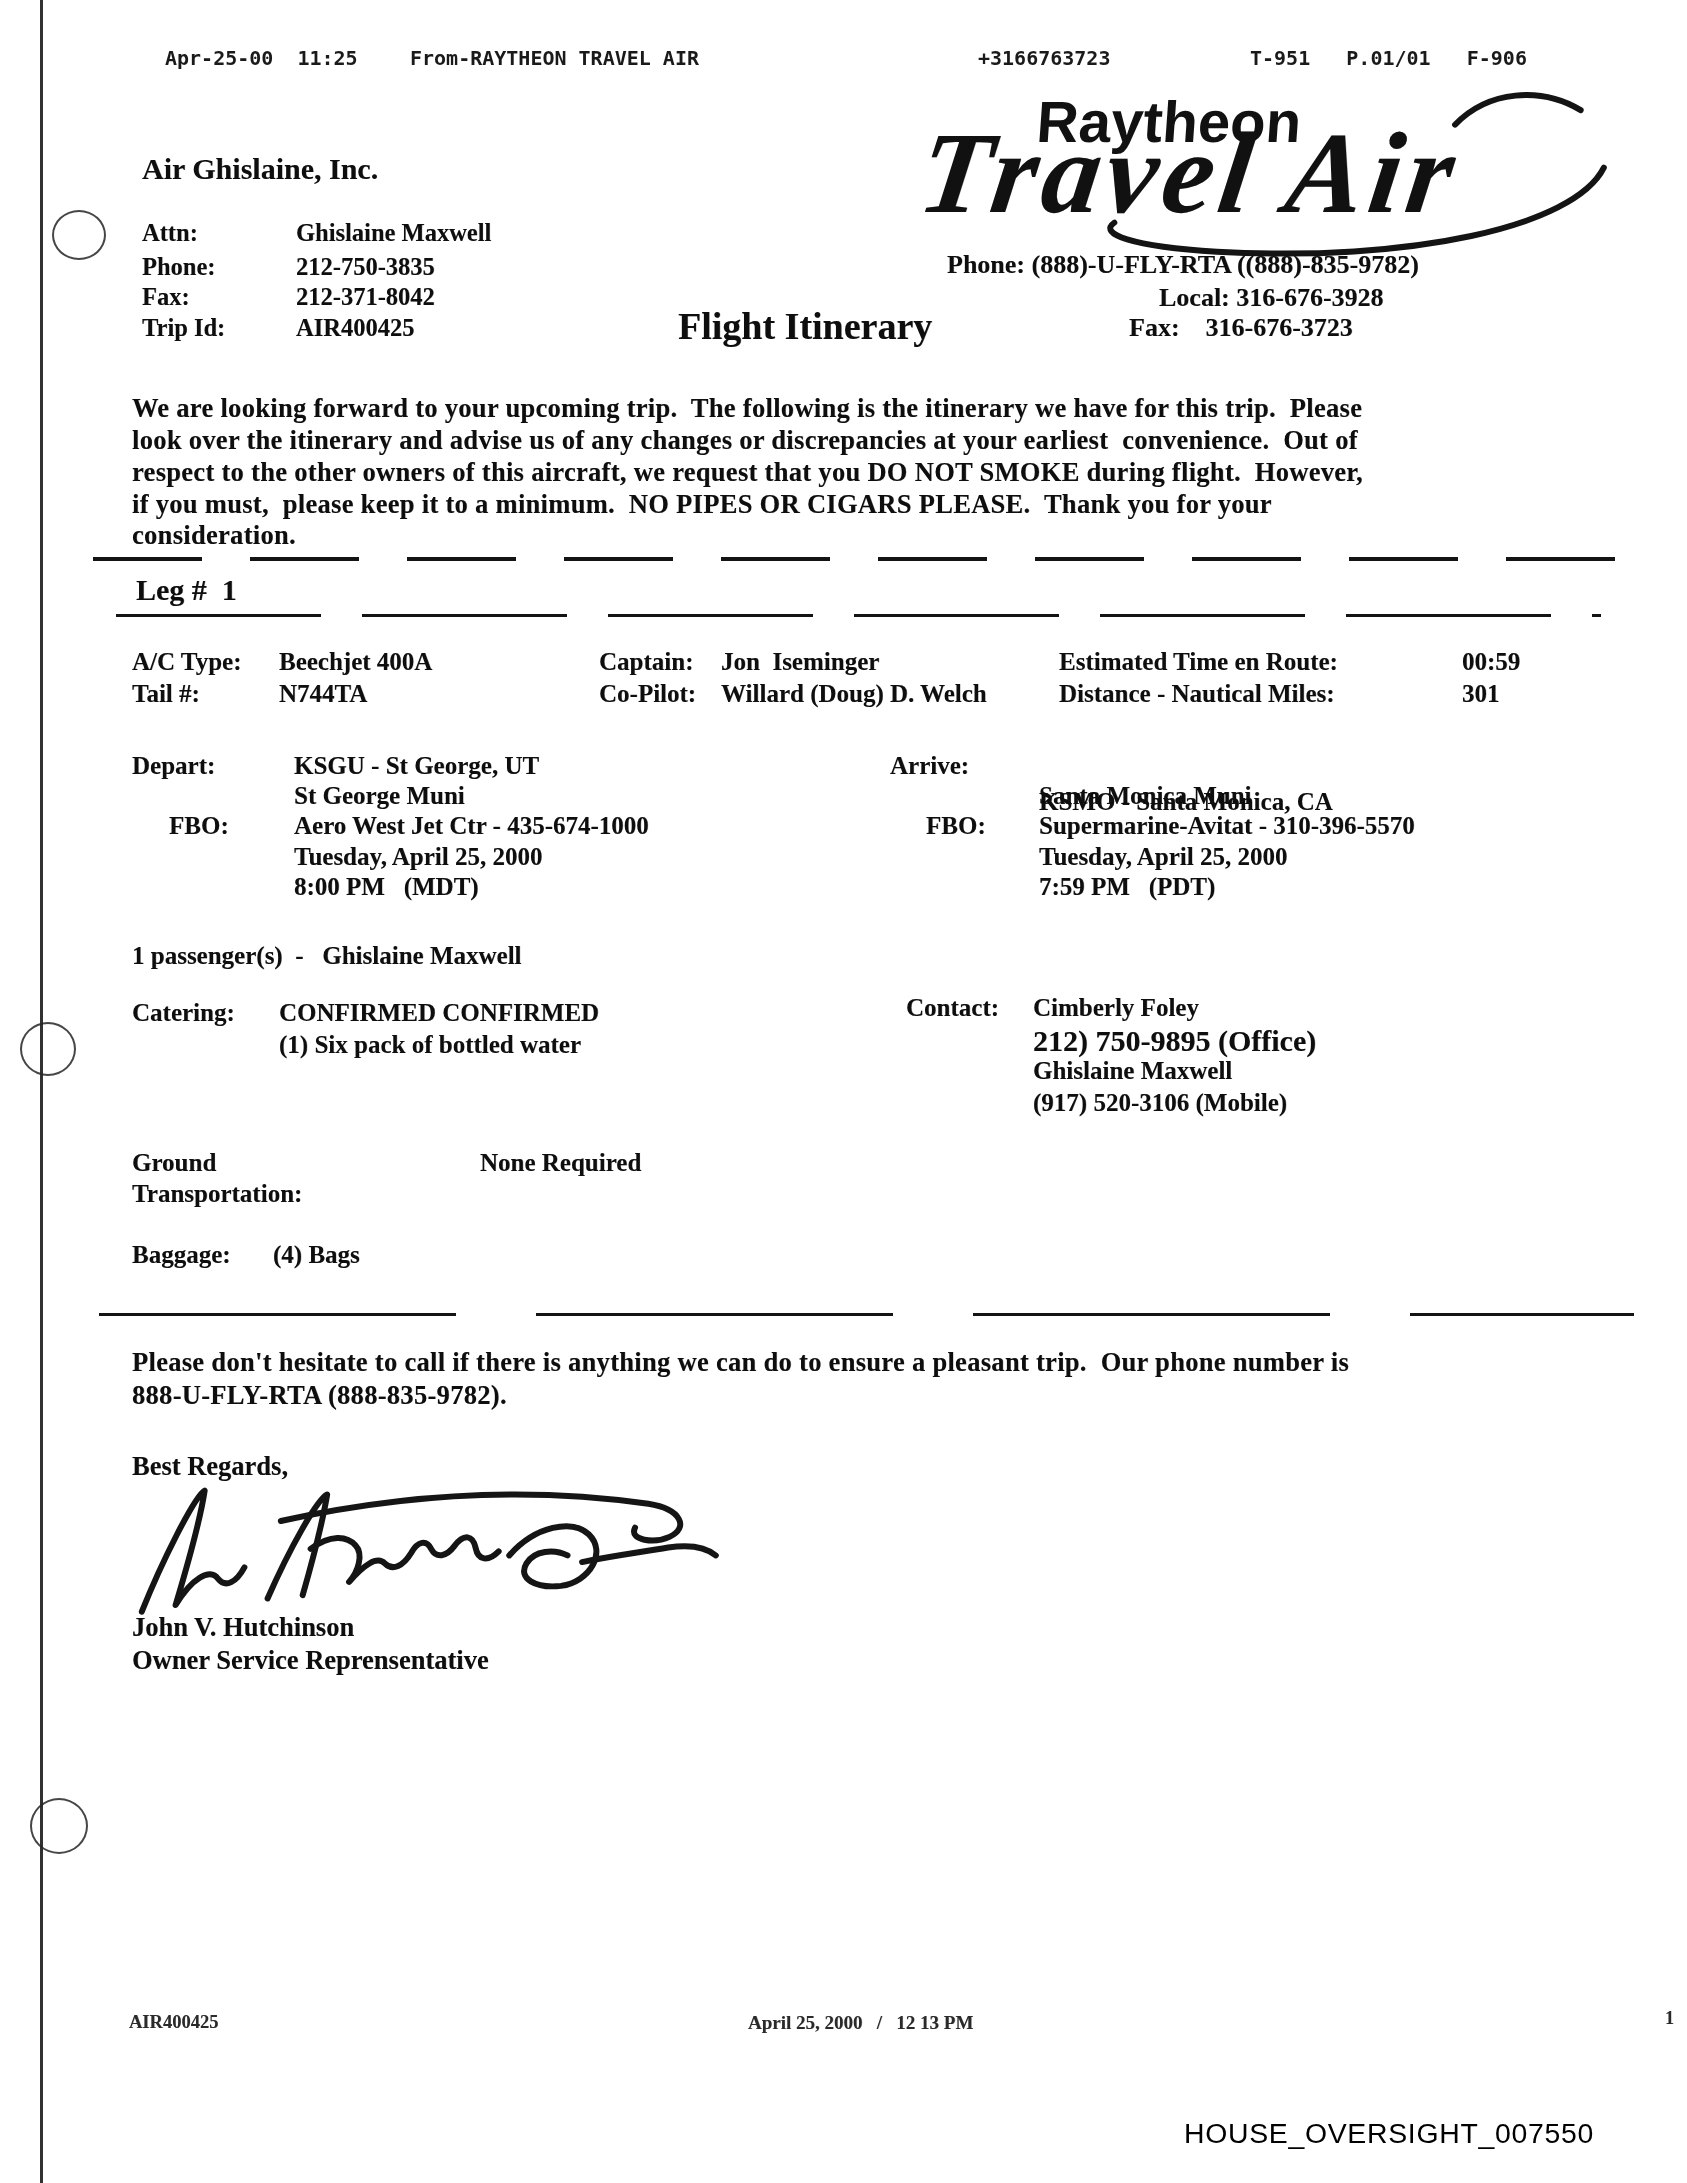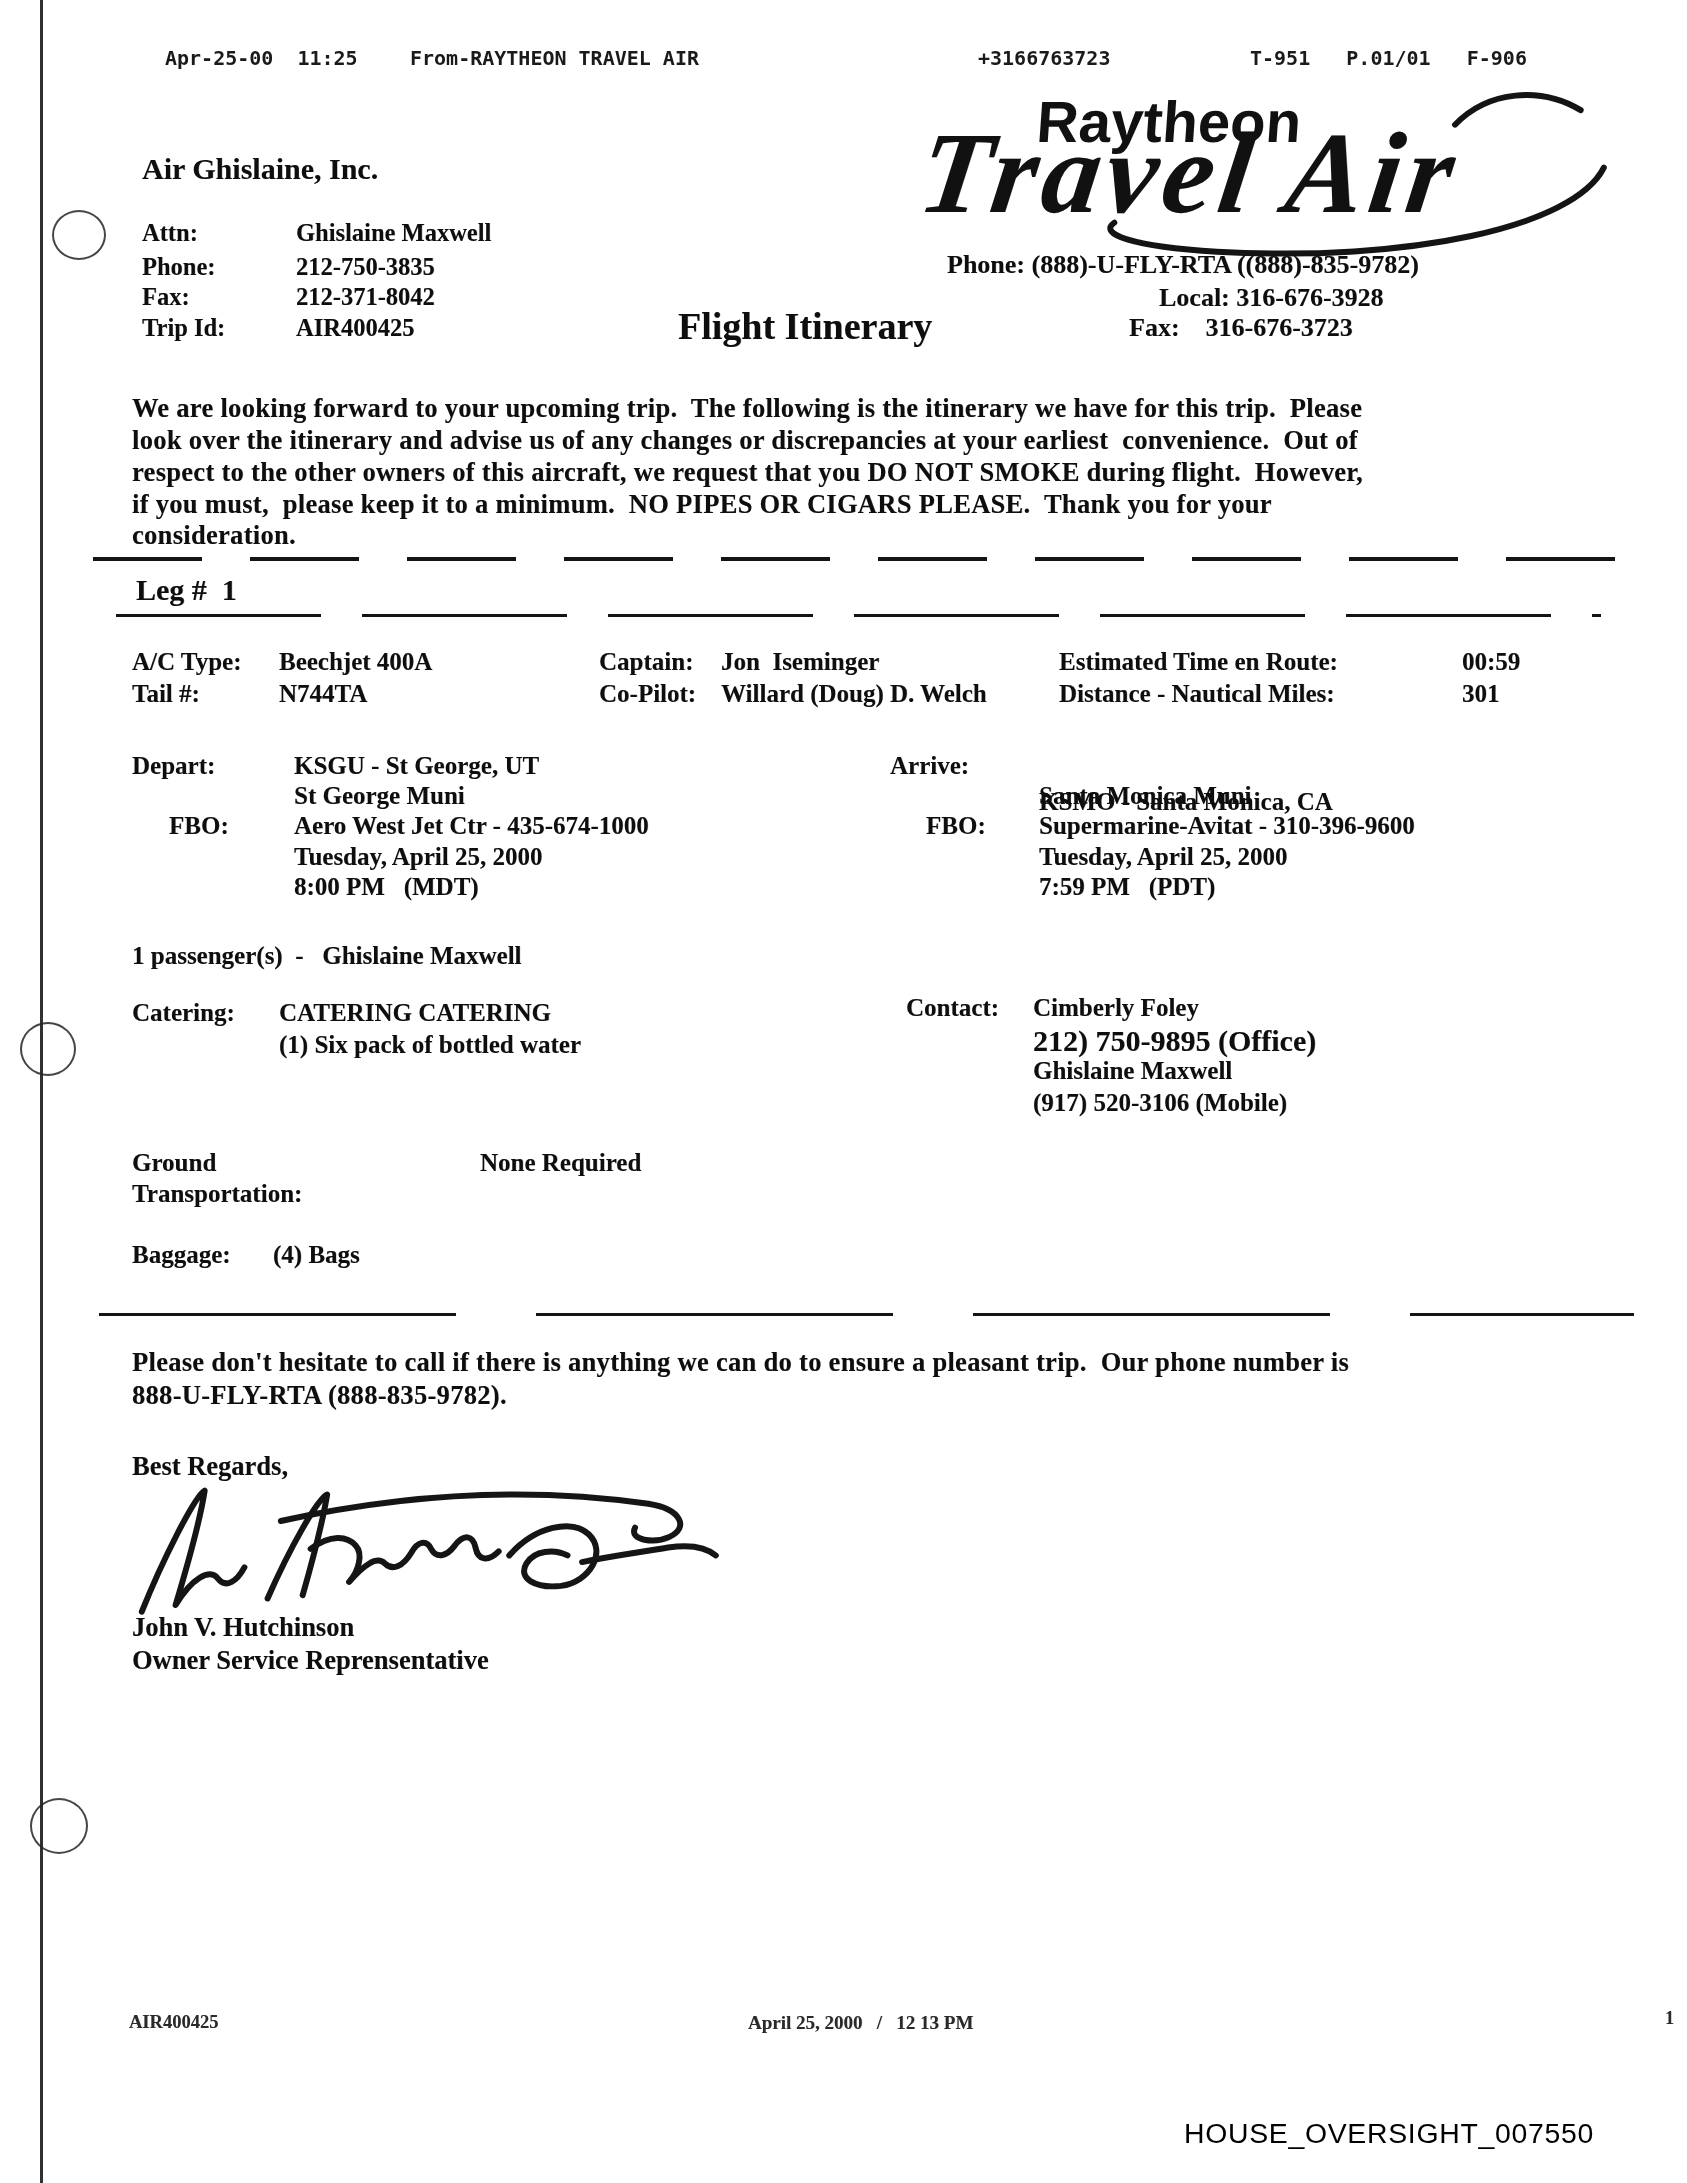--- a/index.html
+++ b/index.html
@@ -88,28 +88,28 @@
   <div class="t serif" style="left:294px; top:782px; font-size:25px;">St George Muni</div>
   <div class="t serif lbl" style="left:169px; top:812px; font-size:25px;">FBO:</div>
   <div class="t serif" style="left:294px; top:812px; font-size:25px;">Aero West Jet Ctr - 435-674-1000</div>
   <div class="t serif" style="left:294px; top:843px; font-size:25px;">Tuesday, April 25, 2000</div>
   <div class="t serif" style="left:294px; top:873px; font-size:25px;">8:00 PM   (MDT)</div>
 
   <div class="t serif lbl" style="left:890px; top:752px; font-size:25px;">Arrive:</div>
   <div class="t serif" style="left:1039px; top:788px; font-size:25px;">KSMO - Santa Monica, CA</div>
   <div class="t serif" style="left:1039px; top:782px; font-size:25px;">Santa Monica Muni</div>
   <div class="t serif lbl" style="left:926px; top:812px; font-size:25px;">FBO:</div>
-  <div class="t serif" style="left:1039px; top:812px; font-size:25px;">Supermarine-Avitat - 310-396-9600</div>
+  <div class="t serif" style="left:1039px; top:812px; font-size:25px;">Supermarine-Avitat - 310-396-5570</div>
   <div class="t serif" style="left:1039px; top:843px; font-size:25px;">Tuesday, April 25, 2000</div>
   <div class="t serif" style="left:1039px; top:873px; font-size:25px;">7:59 PM   (PDT)</div>
 
   <div class="t serif lbl" style="left:132px; top:942px; font-size:25px;">1 passenger(s)  -   Ghislaine Maxwell</div>
 
   <div class="t serif lbl" style="left:132px; top:999px; font-size:25px;">Catering:</div>
-  <div class="t serif" style="left:279px; top:999px; font-size:25px;">CATERING CATERING</div>
+  <div class="t serif" style="left:279px; top:999px; font-size:25px;">CONFIRMED CONFIRMED</div>
   <div class="t serif" style="left:279px; top:1031px; font-size:25px;">(1) Six pack of bottled water</div>
 
   <div class="t serif lbl" style="left:906px; top:994px; font-size:25px;">Contact:</div>
   <div class="t serif" style="left:1033px; top:994px; font-size:25px;">Cimberly Foley</div>
   <div class="t serif" style="left:1033px; top:1025px; font-size:30px;">212) 750-9895 (Office)</div>
   <div class="t serif" style="left:1033px; top:1057px; font-size:25px;">Ghislaine Maxwell</div>
   <div class="t serif" style="left:1033px; top:1089px; font-size:25px;">(917) 520-3106 (Mobile)</div>
 
   <div class="t serif lbl" style="left:132px; top:1149px; font-size:25px;">Ground</div>
   <div class="t serif lbl" style="left:132px; top:1180px; font-size:25px;">Transportation:</div>

